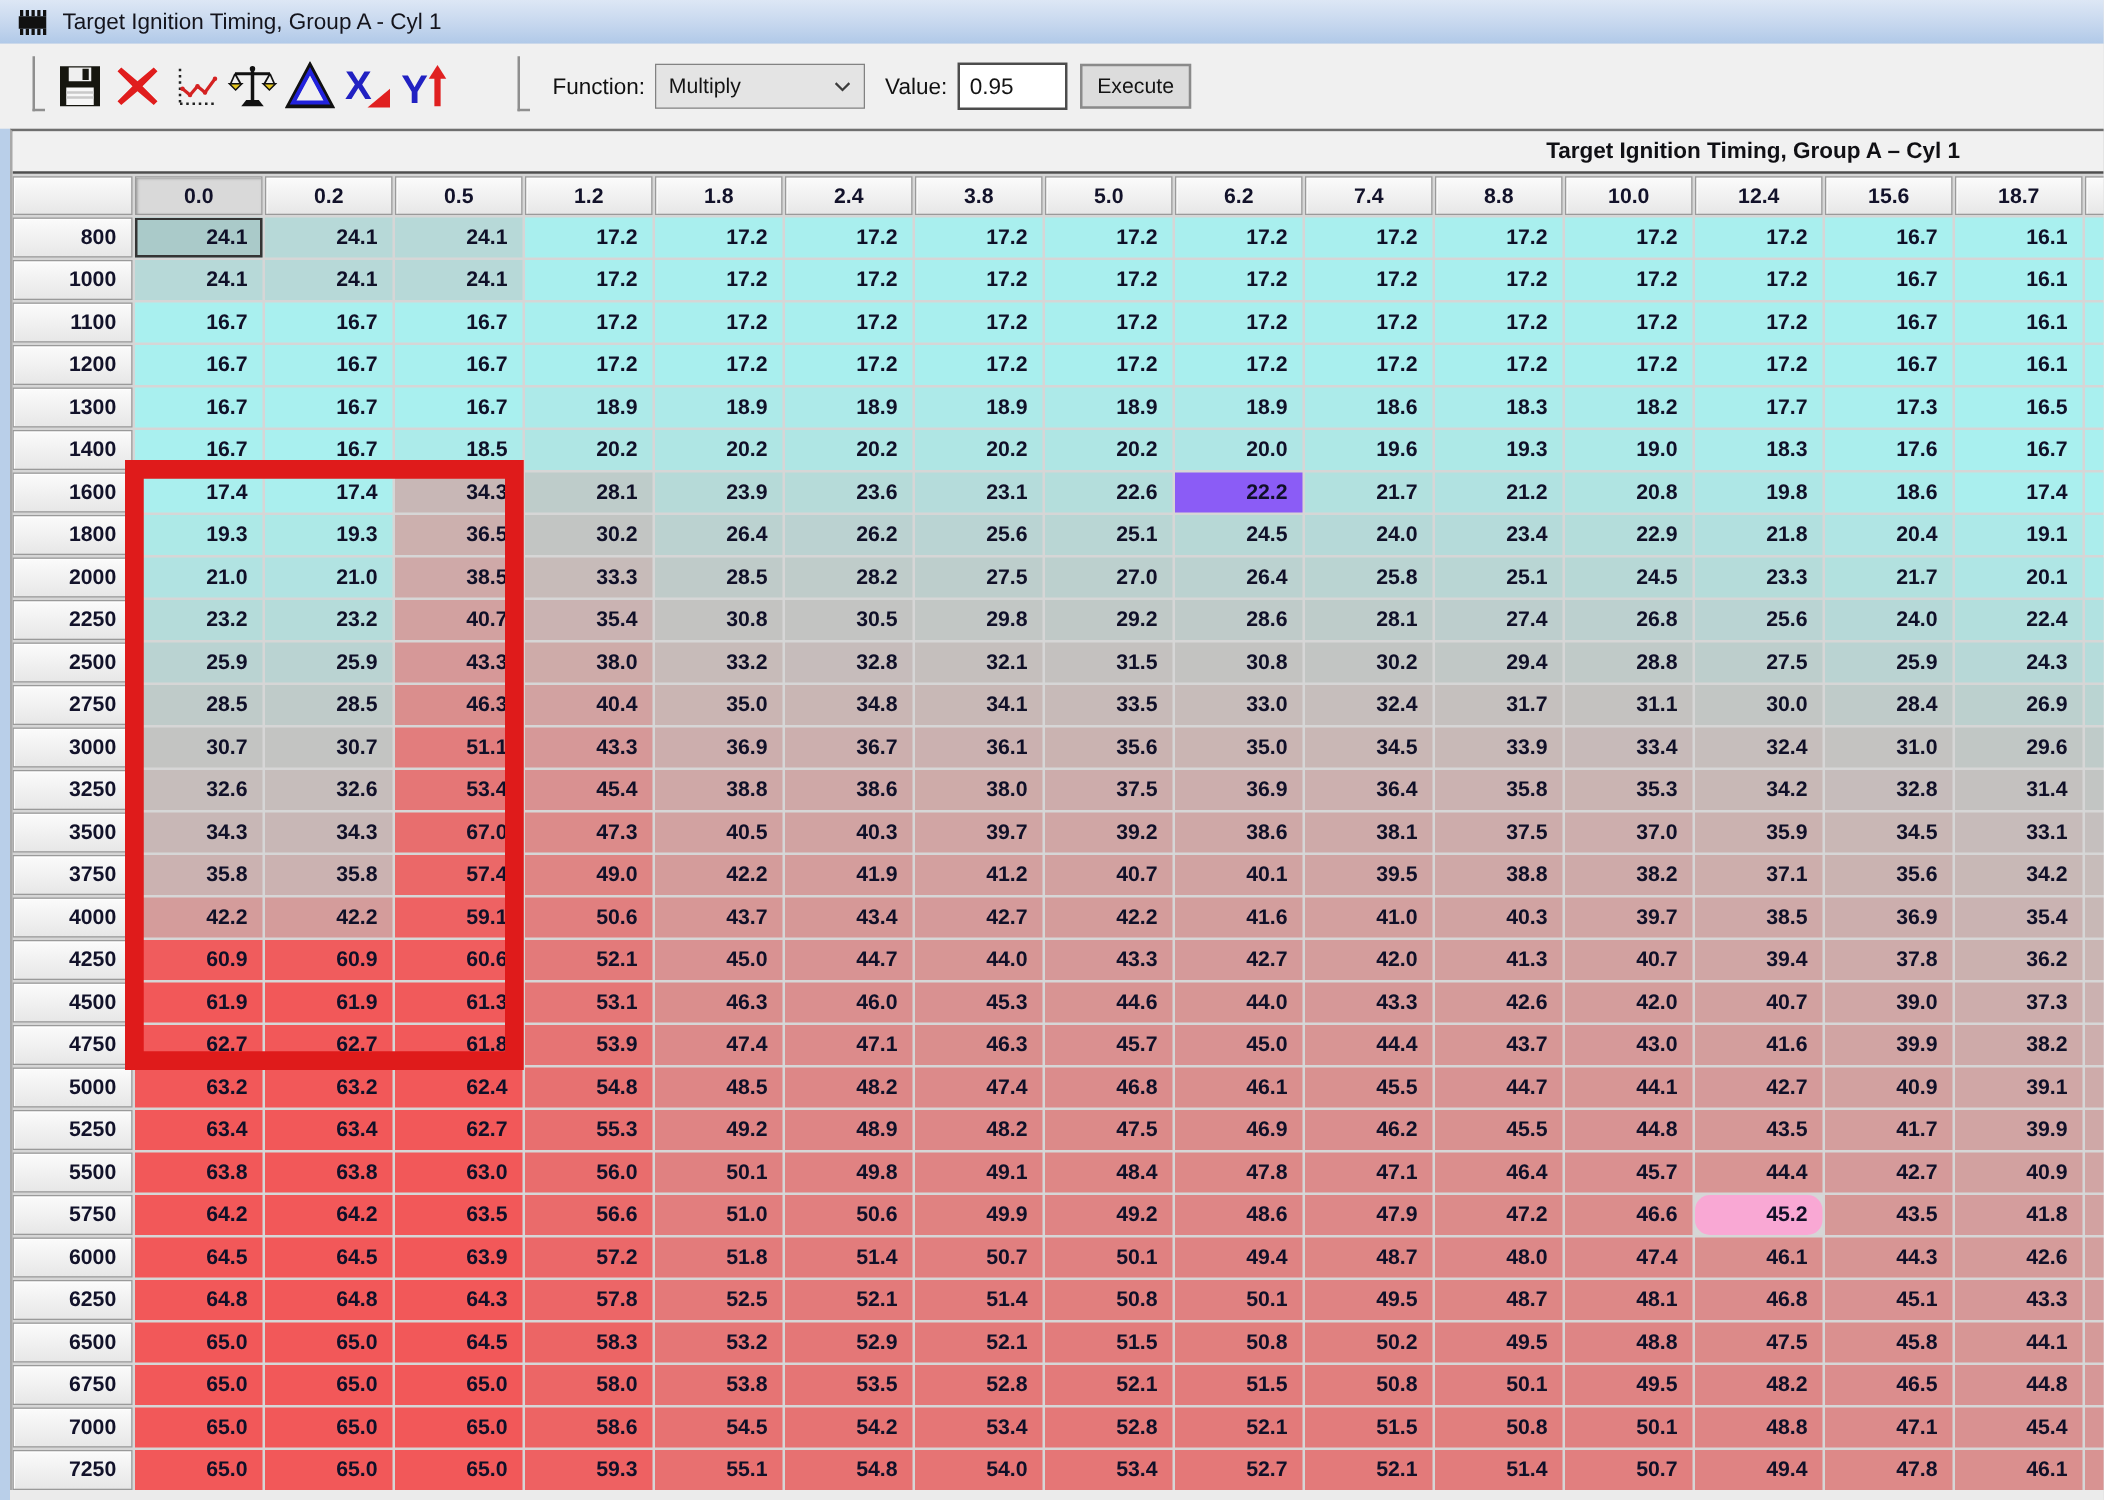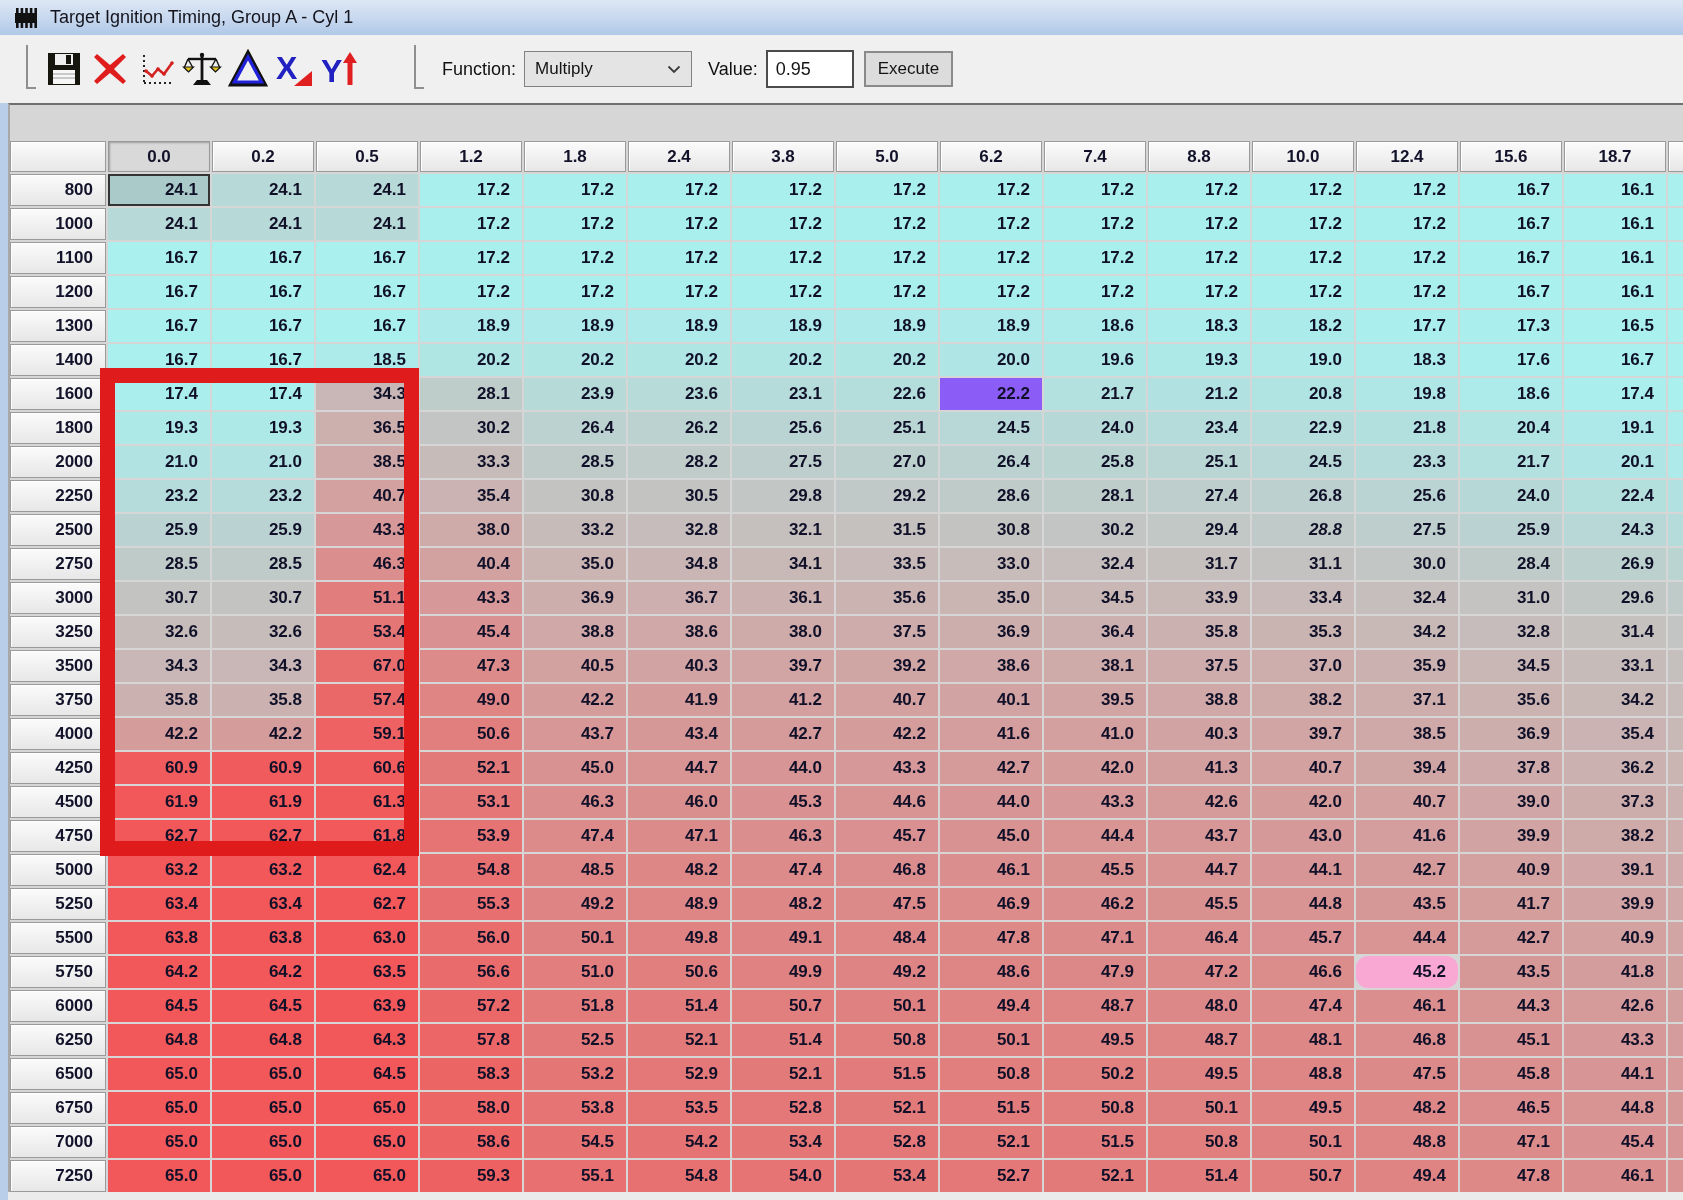--- a/index.html
+++ b/index.html
@@ -187,20 +187,21 @@
 
   <span class="val-label">Value:</span>
   <input class="val-input" type="text" value="0.95" style="">
 
   <button class="exec-btn">Execute</button>
 </div>
 
 <div class="leftstrip"></div>
 
 <div class="frame">
+  <div class="tabletitle">Target Ignition Timing, Group A – Cyl 1</div>
   <div id="grid">
       <div class="hbtn"></div>
       <div class="hbtn pressed">0.0</div>
       <div class="hbtn">0.2</div>
       <div class="hbtn">0.5</div>
       <div class="hbtn">1.2</div>
       <div class="hbtn">1.8</div>
       <div class="hbtn">2.4</div>
       <div class="hbtn">3.8</div>
       <div class="hbtn">5.0</div>
@@ -387,21 +388,21 @@
       <div class="cell" style="background: rgb(186, 211, 210);">25.9</div>
       <div class="cell" style="background: rgb(214, 152, 152);">43.3</div>
       <div class="cell" style="background: rgb(206, 171, 169);">38.0</div>
       <div class="cell" style="background: rgb(199, 187, 185);">33.2</div>
       <div class="cell" style="background: rgb(198, 188, 187);">32.8</div>
       <div class="cell" style="background: rgb(197, 191, 189);">32.1</div>
       <div class="cell" style="background: rgb(196, 193, 191);">31.5</div>
       <div class="cell" style="background: rgb(195, 195, 193);">30.8</div>
       <div class="cell" style="background: rgb(194, 197, 195);">30.2</div>
       <div class="cell" style="background: rgb(193, 200, 198);">29.4</div>
-      <div class="cell" style="background: rgb(192, 202, 200); font-style: italic;">28.8</div>
+      <div class="cell" style="background: rgb(192, 202, 200);">28.8</div>
       <div class="cell" style="background: rgb(189, 206, 204);">27.5</div>
       <div class="cell" style="background: rgb(186, 211, 210);">25.9</div>
       <div class="cell" style="background: rgb(183, 216, 215);">24.3</div>
       <div class="cell" style="background: rgb(181, 220, 219);"></div>
       <div class="hbtn rhbtn">2750</div>
       <div class="cell" style="background: rgb(191, 203, 201);">28.5</div>
       <div class="cell" style="background: rgb(191, 203, 201);">28.5</div>
       <div class="cell" style="background: rgb(218, 142, 141);">46.3</div>
       <div class="cell" style="background: rgb(210, 162, 161);">40.4</div>
       <div class="cell" style="background: rgb(202, 181, 179);">35.0</div>

